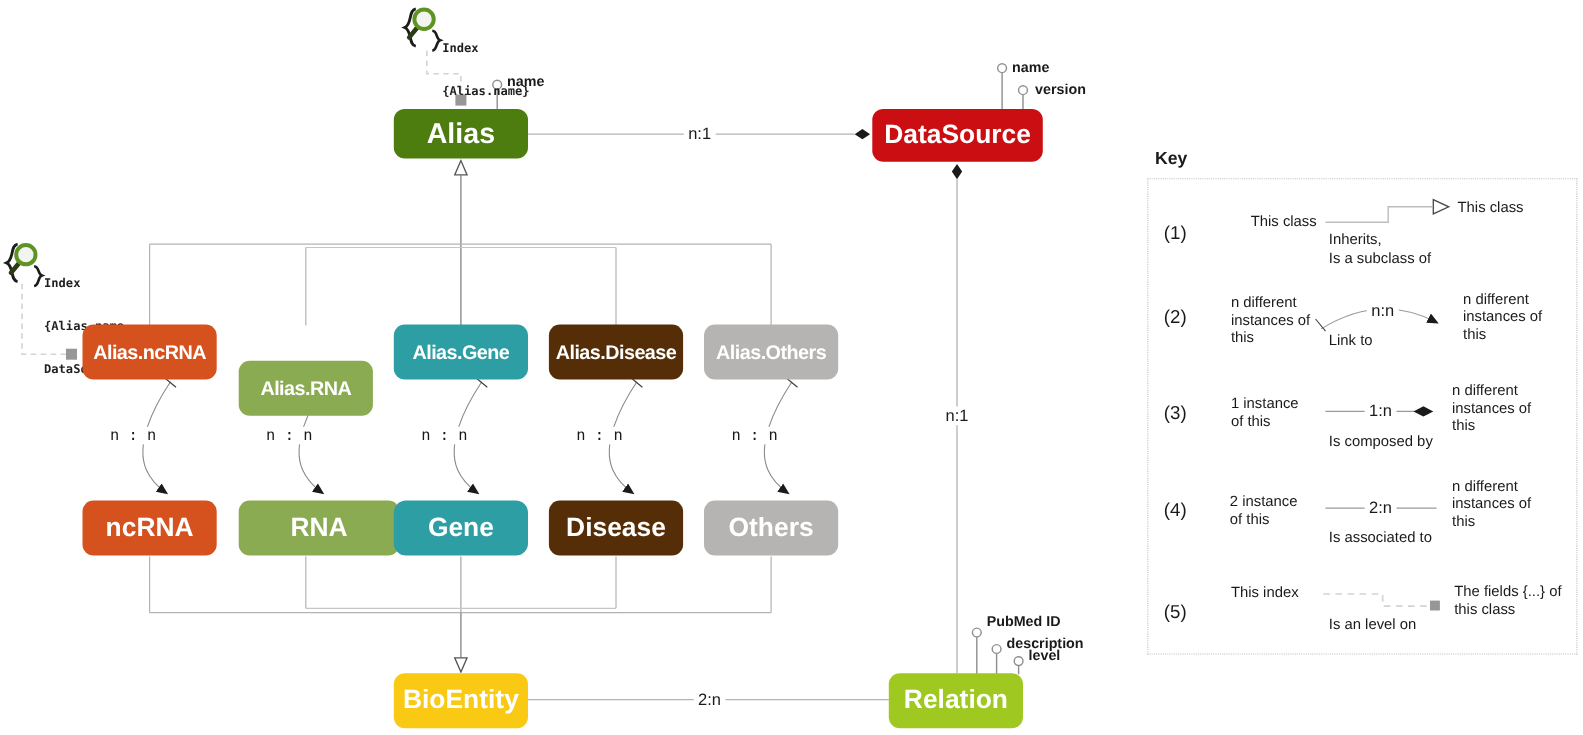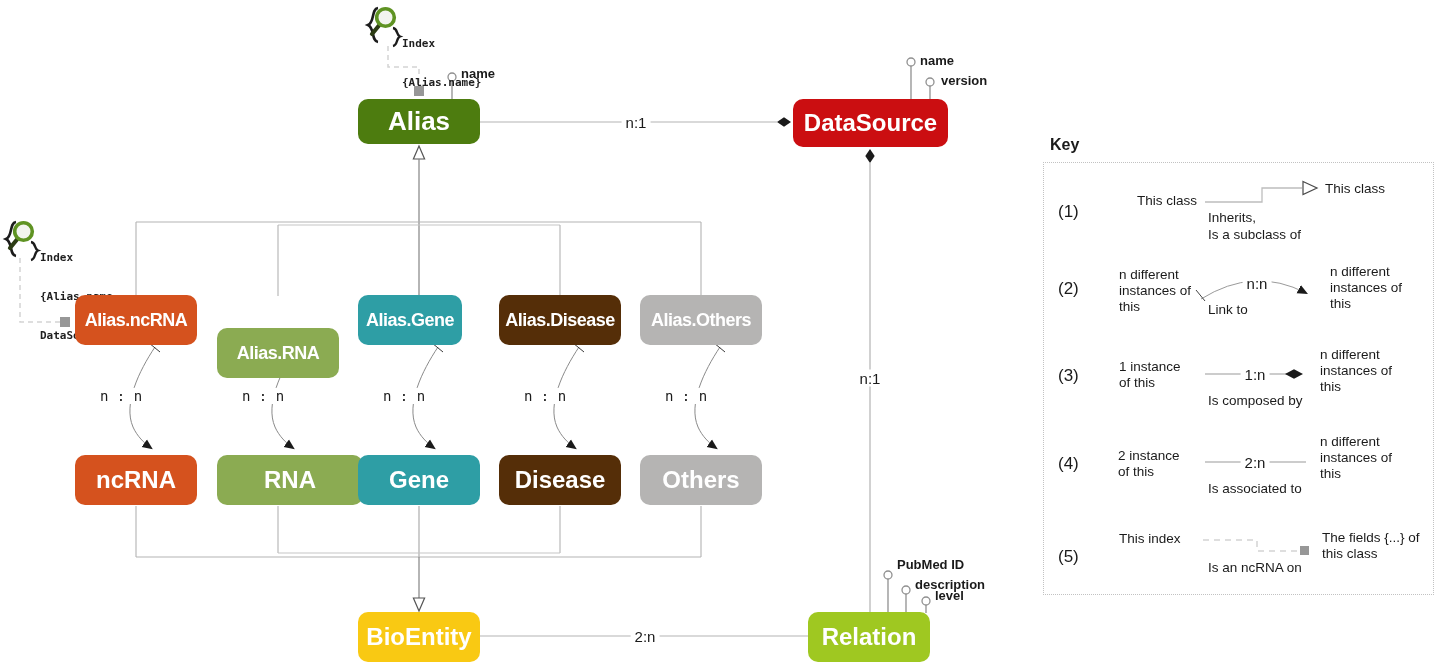--- a/index.html
+++ b/index.html
@@ -144,27 +144,27 @@
     <div>Index</div>
     <div>{Alias.name,</div>
     <div>DataSource}</div>
   </div>
 
   <div class="cbox" style="left: 358px; top: 99px; width: 122px; height: 45px; font-size: 26px; background-color: #4d7c0f;">Alias</div>
   <div class="cbox" style="left: 793px; top: 99px; width: 155px; height: 48px; font-size: 24px; background-color: rgb(203, 14, 17);">DataSource</div>
 
   <div class="cbox r1" style="left: 75px; top: 295px; width: 122px; height: 50px; background-color: rgb(213, 82, 30);">Alias.ncRNA</div>
   <div class="cbox r1" style="left: 217px; top: 295px; width: 122px; height: 50px; background-color: rgb(139, 171, 82); margin-top: 33px;">Alias.RNA</div>
-  <div class="cbox r1" style="left: 358px; top: 295px; width: 104px; height: 50px; background-color: rgb(46, 158, 165);">Alias.Gene</div>
+  <div class="cbox r1" style="left: 358px; top: 295px; width: 122px; height: 50px; background-color: rgb(46, 158, 165);">Alias.Gene</div>
   <div class="cbox r1" style="left: 499px; top: 295px; width: 122px; height: 50px; background-color: rgb(85, 46, 8);">Alias.Disease</div>
   <div class="cbox r1" style="left: 640px; top: 295px; width: 122px; height: 50px; background-color: rgb(181, 180, 179);">Alias.Others</div>
 
   <div class="cbox r2" style="left: 75px; top: 455px; width: 122px; height: 50px; background-color: rgb(213, 82, 30);">ncRNA</div>
   <div class="cbox r2" style="left: 217px; top: 455px; width: 146px; height: 50px; background-color: rgb(139, 171, 82);">RNA</div>
-  <div class="cbox r2" style="left: 358px; top: 455px; width: 122px; height: 50px; background-color: rgb(46, 158, 165);">Gene</div>
+  <div class="cbox r2" style="left: 358px; top: 455px; width: 122px; height: 50px; background-color: rgb(46, 158, 165); border-radius: 11px;">Gene</div>
   <div class="cbox r2" style="left: 499px; top: 455px; width: 122px; height: 50px; background-color: rgb(85, 46, 8);">Disease</div>
   <div class="cbox r2" style="left: 640px; top: 455px; width: 122px; height: 50px; background-color: rgb(181, 180, 179);">Others</div>
 
   <div class="cbox r2" style="left: 358px; top: 612px; width: 122px; height: 50px; background-color: rgb(249, 201, 19);">BioEntity</div>
   <div class="cbox r2" style="left: 808px; top: 612px; width: 122px; height: 50px; background-color: rgb(159, 200, 33);">Relation</div>
 
   <div class="attr" style="left:461px;top:66px">name</div>
   <div class="attr" style="left:920px;top:53px">name</div>
   <div class="attr" style="left:941px;top:73px">version</div>
   <div class="attr" style="left:897px;top:557px">PubMed ID</div>
@@ -203,15 +203,15 @@
 
   <div class="knum" style="left:1058px;top:454px">(4)</div>
   <div class="ktxt" style="left:1118px;top:448px;width:72px">2 instance of this</div>
   <div class="ktxt" style="left:1320px;top:434px;width:74px">n different instances of this</div>
   <div class="lineLabel" style="left:1255px;top:462px">2:n</div>
   <div class="kcap" style="left:1208px;top:481px">Is associated to</div>
 
   <div class="knum" style="left:1058px;top:547px">(5)</div>
   <div class="ktxt" style="left:1119px;top:531px">This index</div>
   <div class="ktxt" style="left:1322px;top:530px;width:100px">The fields {...} of this class</div>
-  <div class="kcap" style="left:1208px;top:560px">Is an ncRNA on</div>
+  <div class="kcap" style="left:1208px;top:560px">Is an level on</div>
 
 </div>
 
 </body></html>

